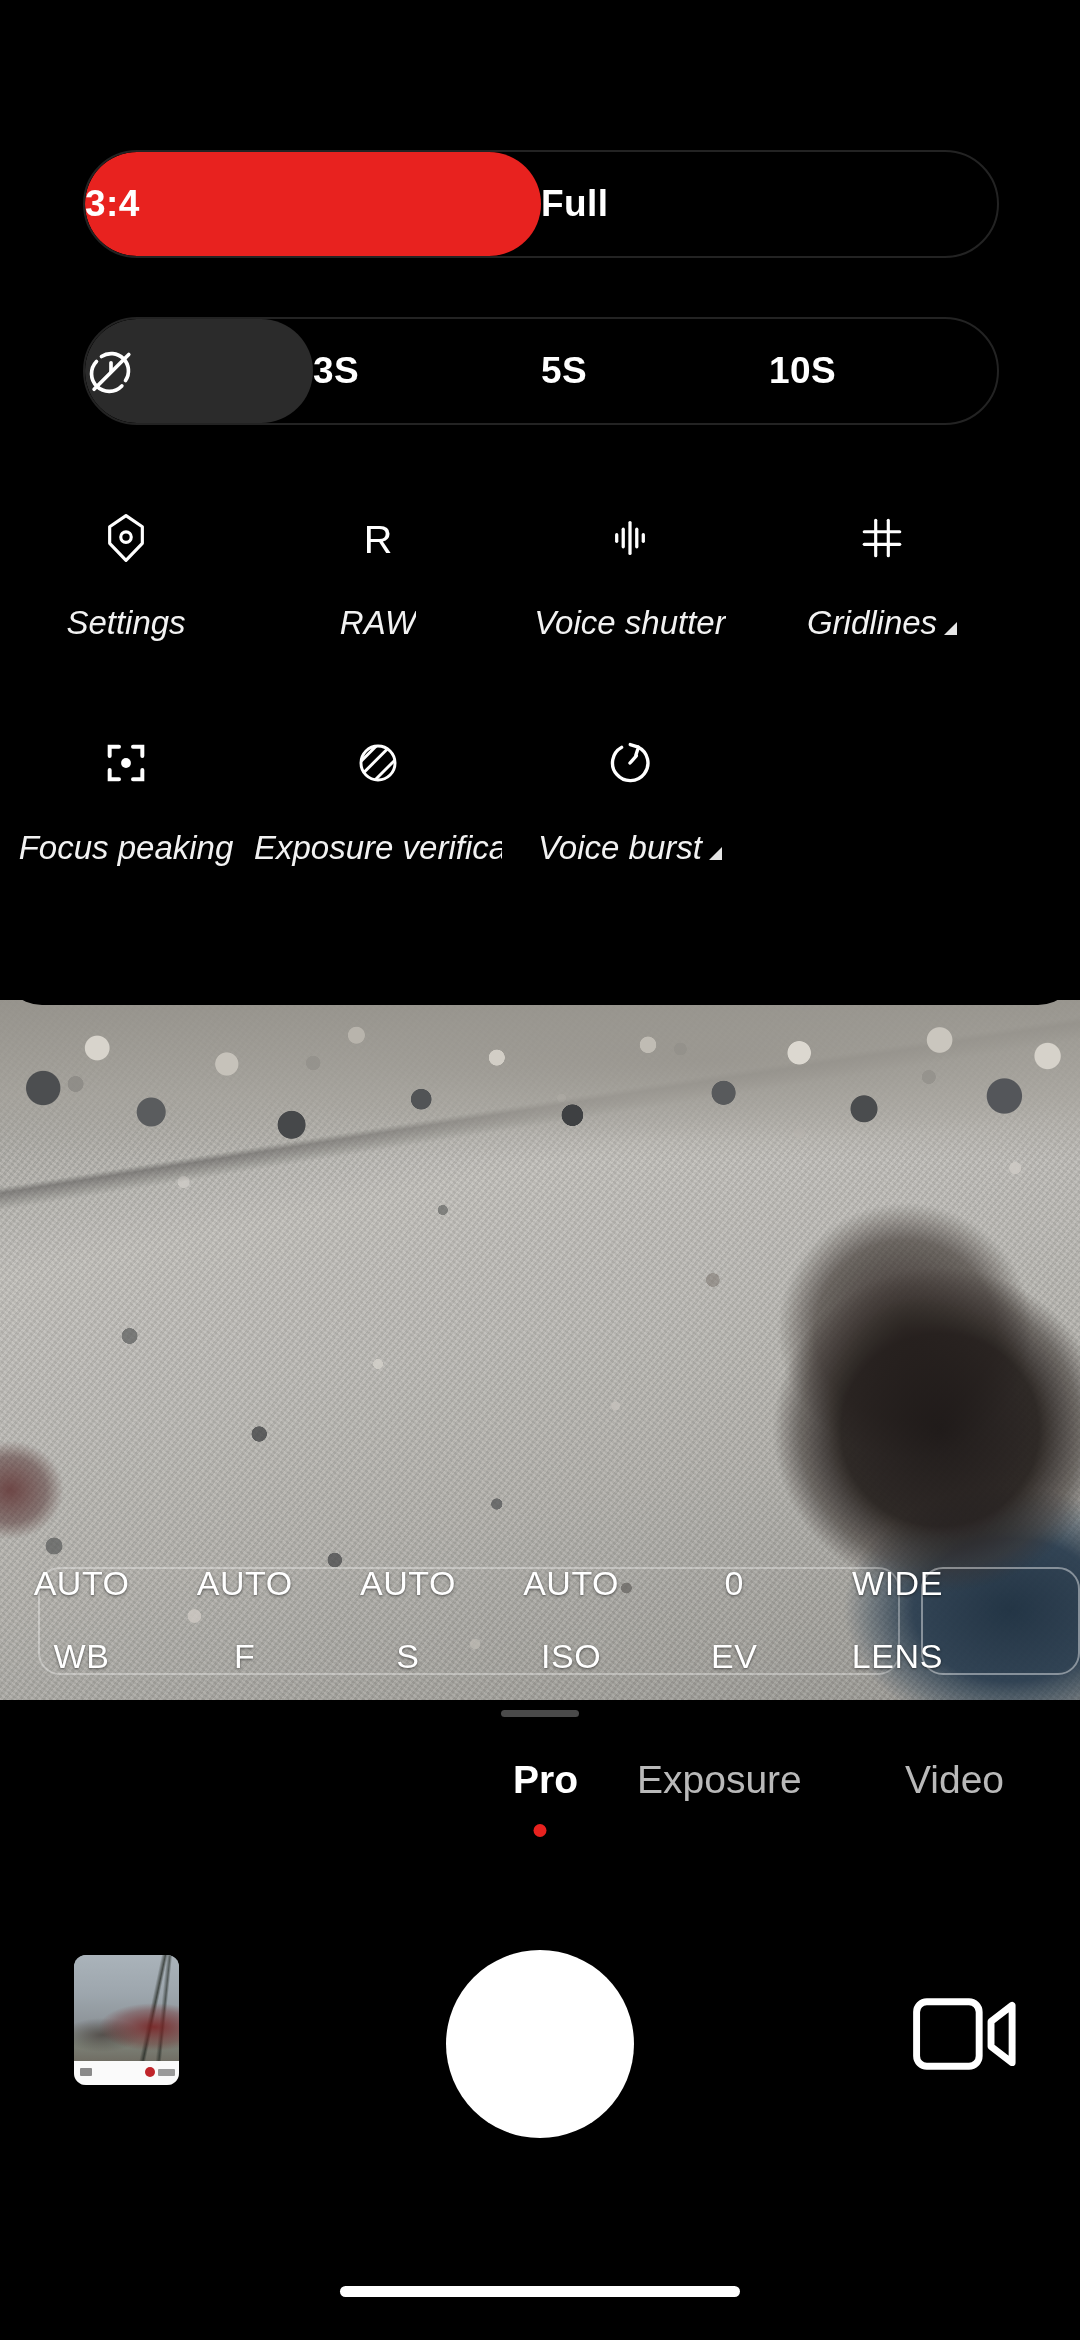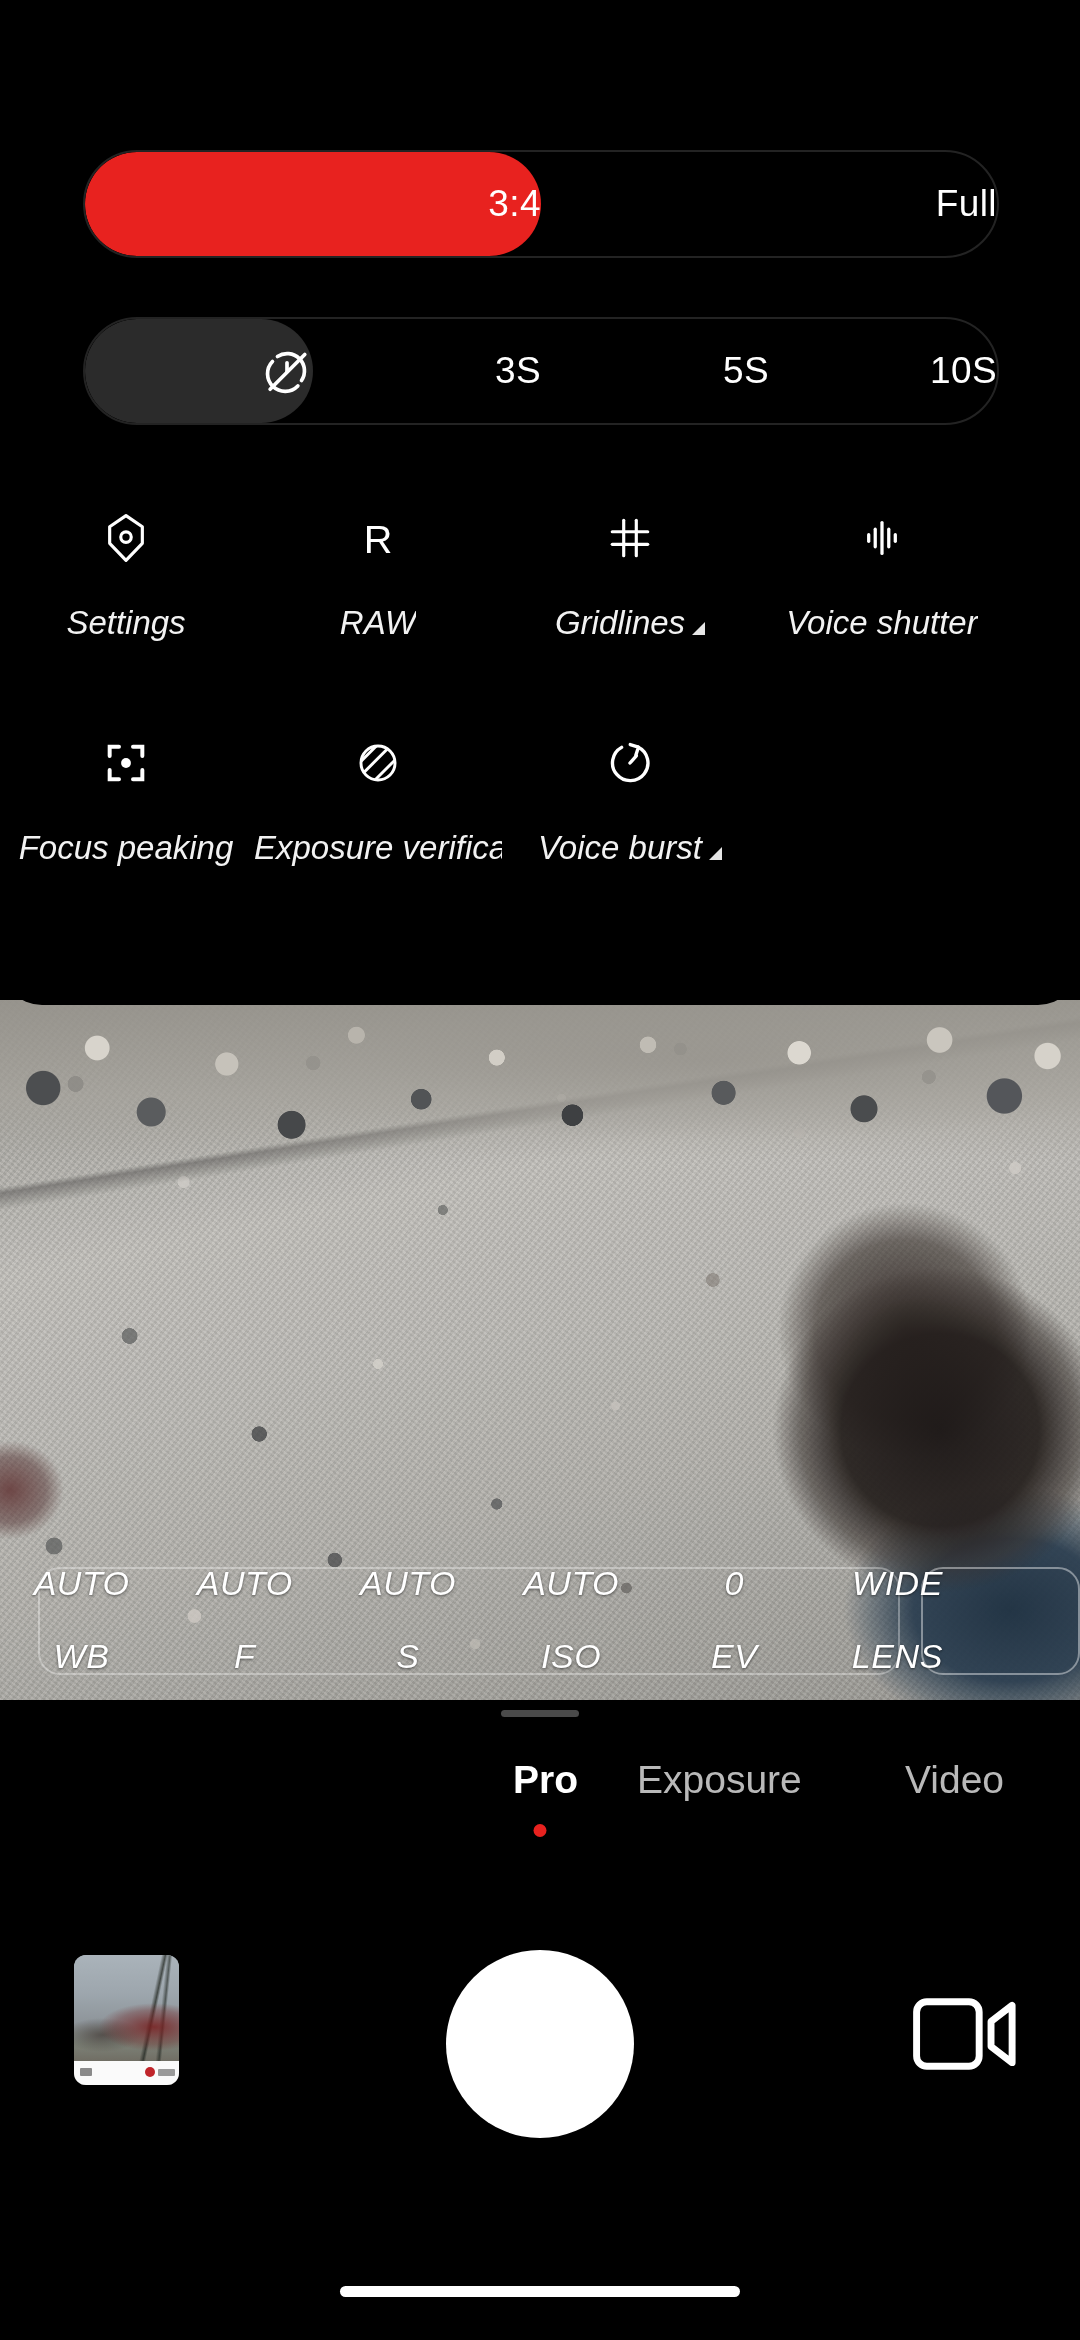--- a/index.html
+++ b/index.html
@@ -106,24 +106,24 @@
     border-radius: 54px;
     display: flex;
     align-items: stretch;
     overflow: hidden;
   }
   #aspect-row { top: 150px; }
   #timer-row  { top: 317px; }
 
   .seg {
     flex: 1 1 0;
-    display: flex; align-items: center; justify-content: flex-end;
+    display: flex; align-items: center; justify-content: flex-start;
     color: #fff;
     font-size: 37px;
-    font-weight: 400;
+    font-weight: 700;
     letter-spacing: 0.4px;
     border-radius: 54px;
   }
   .seg.active-red { background: #e8221f; }
   .seg.active-gray { background: #2b2b2b; }
 
   
   .feat-grid {
     position: absolute;
     left: 0; width: 1080px;
@@ -162,21 +162,20 @@
   }
 
   
   #pro-bar {
     position: absolute;
     left: 0; top: 1540px;
     width: 979px; height: 130px;
     display: flex;
     align-items: flex-start;
     z-index: 6;
-    font-style: italic;
   }
   .pro-item {
     flex: 1 1 0;
     display: flex; flex-direction: column; align-items: center;
   }
   .pro-val {
     color: #fff;
     font-size: 34px;
     font-weight: 400;
     letter-spacing: 0.5px;
@@ -394,41 +393,41 @@
         <span class="ic">
           <svg width="56" height="56" viewBox="0 0 24 24">
             <text x="12" y="18.5" text-anchor="middle" font-family="Liberation Sans, sans-serif" font-size="17" fill="#ffffff">R</text>
           </svg>
         </span>
         <span class="lbl">RAW</span>
       </div>
 
       <div class="feat">
         <span class="ic">
-          <svg width="56" height="56" viewBox="0 0 24 24" fill="none" stroke="#ffffff" stroke-width="1.35" stroke-linecap="round">
-            <line x1="9.3" y1="4.4" x2="9.3" y2="19.6"></line>
-            <line x1="14.7" y1="4.4" x2="14.7" y2="19.6"></line>
-            <line x1="4.4" y1="9.3" x2="19.6" y2="9.3"></line>
-            <line x1="4.4" y1="14.7" x2="19.6" y2="14.7"></line>
-          </svg>
-        </span>
-        <span class="lbl"><span>Gridlines</span><i class="caret"></i></span>
-      </div>
-
-      <div class="feat">
-        <span class="ic">
           <svg width="56" height="56" viewBox="0 0 24 24" stroke="#ffffff" stroke-width="1.4" stroke-linecap="round">
             <line x1="6.3" y1="10.6" x2="6.3" y2="13.4"></line>
             <line x1="9.1" y1="8.2" x2="9.1" y2="15.8"></line>
             <line x1="12" y1="5.4" x2="12" y2="18.6"></line>
             <line x1="14.9" y1="8.2" x2="14.9" y2="15.8"></line>
             <line x1="17.7" y1="10.6" x2="17.7" y2="13.4"></line>
           </svg>
         </span>
         <span class="lbl clip-left">Voice shutter</span>
+      </div>
+
+      <div class="feat">
+        <span class="ic">
+          <svg width="56" height="56" viewBox="0 0 24 24" fill="none" stroke="#ffffff" stroke-width="1.35" stroke-linecap="round">
+            <line x1="9.3" y1="4.4" x2="9.3" y2="19.6"></line>
+            <line x1="14.7" y1="4.4" x2="14.7" y2="19.6"></line>
+            <line x1="4.4" y1="9.3" x2="19.6" y2="9.3"></line>
+            <line x1="4.4" y1="14.7" x2="19.6" y2="14.7"></line>
+          </svg>
+        </span>
+        <span class="lbl"><span>Gridlines</span><i class="caret"></i></span>
       </div>
     </div>
 
     <div class="feat-grid" id="feat-row-2">
 
       <div class="feat">
         <span class="ic">
           <svg width="56" height="56" viewBox="0 0 24 24" fill="none" stroke="#ffffff" stroke-width="1.7" stroke-linecap="round">
             <path d="M5 9V5h4"></path>
               <path d="M19 9V5h-4"></path>

